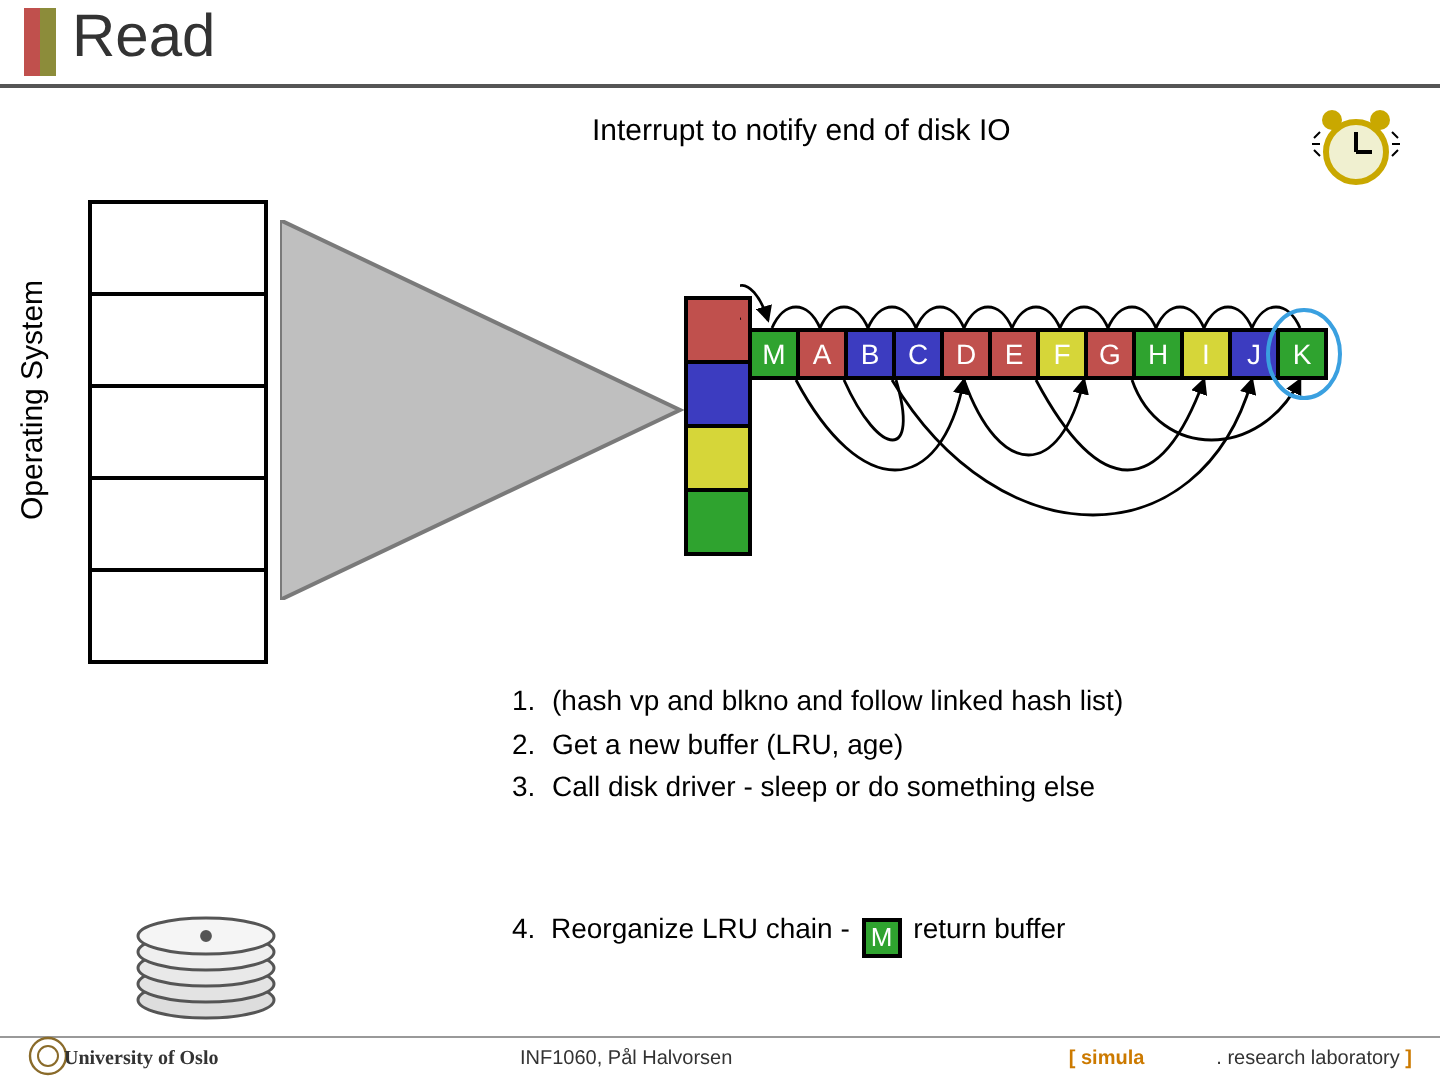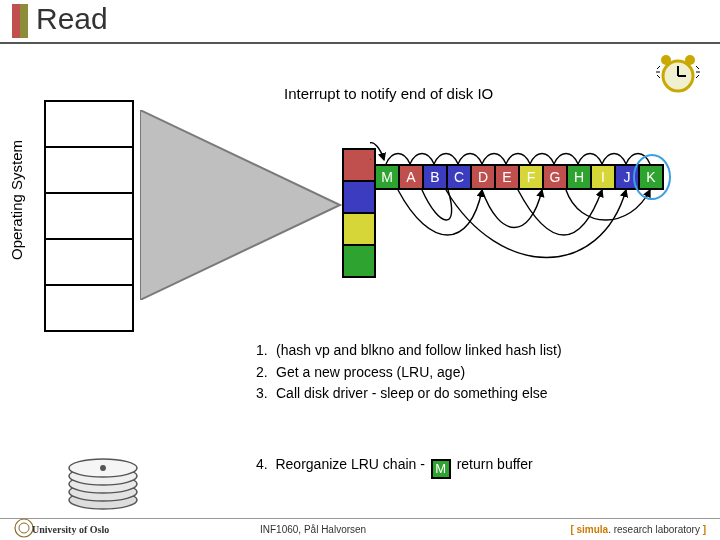--- a/index.html
+++ b/index.html
@@ -7,21 +7,21 @@
   .slide { position: relative; width: 720px; height: 540px; }
 
   
   .title-bar { position: absolute; left: 0; top: 0; width: 100%; height: 42px; }
   .title-accent1 { position: absolute; left: 12px; top: 4px; width: 12px; height: 34px; background: #c0504d; }
   .title-accent2 { position: absolute; left: 20px; top: 4px; width: 8px; height: 34px; background: #8c8c3a; }
   .title-text { position: absolute; left: 36px; top: 2px; font-size: 30px; color: #333; font-weight: 400; }
   .title-rule { position: absolute; left: 0; top: 42px; width: 100%; height: 2px; background: #555; }
 
   
-  .interrupt { position: absolute; left: 284px; top: 56px; font-size: 15px; color: #000; line-height: 1.3; text-align: left; margin-top: 28px; }
+  .interrupt { position: absolute; left: 296px; top: 56px; font-size: 15px; color: #000; line-height: 1.3; text-align: left; }
 
   
   .clock { position: absolute; right: 20px; top: 52px; width: 44px; height: 44px; }
   .clock svg { width: 100%; height: 100%; }
 
   
   .os-label { position: absolute; left: 8px; top: 260px; transform: rotate(-90deg); transform-origin: left top; font-size: 15px; color: #000; white-space: nowrap; }
 
   
   .bstack { position: absolute; left: 44px; top: 100px; }
@@ -60,21 +60,21 @@
   .disks svg { width: 100%; height: 100%; }
 
   
   .footer { position: absolute; left: 0; bottom: 0; width: 100%; height: 22px; border-top: 1px solid #999; font-size: 10px; color: #333; display: flex; align-items: center; }
   .footer .uni { position: absolute; left: 32px; font-weight: bold; font-family: Liberation Serif, serif; }
   .footer .seal { position: absolute; left: 14px; bottom: 2px; width: 20px; height: 20px; }
   .footer .course { position: absolute; left: 260px; text-align: right; }
   .footer .lab { position: absolute; right: 14px; }
   .footer .lab .br1 { color: #cc7a00; font-weight: bold; }
   .footer .lab .sim { color: #cc7a00; font-weight: bold; }
-  .footer .lab .rest { color: #333; }
+  .footer .lab .rest { color: #333; padding-left: 36px; }
 </style>
 </head>
 <body>
 
 <div class="slide">
 
   <div class="title-bar">
     <div class="title-accent1"></div>
     <div class="title-accent2"></div>
     <div class="title-text">Read</div>
@@ -163,21 +163,21 @@
 
     <path d="M0,40 C-10,20 6,14 14,40" fill="none" stroke="#000" stroke-width="1.4" marker-end="url(#ah)"></path>
 
     <ellipse cx="282" cy="57" rx="18" ry="22" fill="none" stroke="#3aa0e0" stroke-width="2"></ellipse>
   </svg>
 
   <div class="steps">
     <ol>
       <li><span class="num">1.</span></li>
       <li class="indent"><span>(hash vp and blkno and follow linked hash list)</span></li>
-      <li><span class="num">2.</span><span>Get a new process (LRU, age)</span></li>
+      <li><span class="num">2.</span><span>Get a new buffer (LRU, age)</span></li>
       <li><span class="num">3.</span><span>Call disk driver - sleep or do something else</span></li>
     </ol>
   </div>
 
   <div class="step4">
     <span>4.</span>&nbsp;&nbsp;<span>Reorganize LRU chain -</span>
     <span class="mchip">M</span>
     <span>return buffer</span>
   </div>
 

